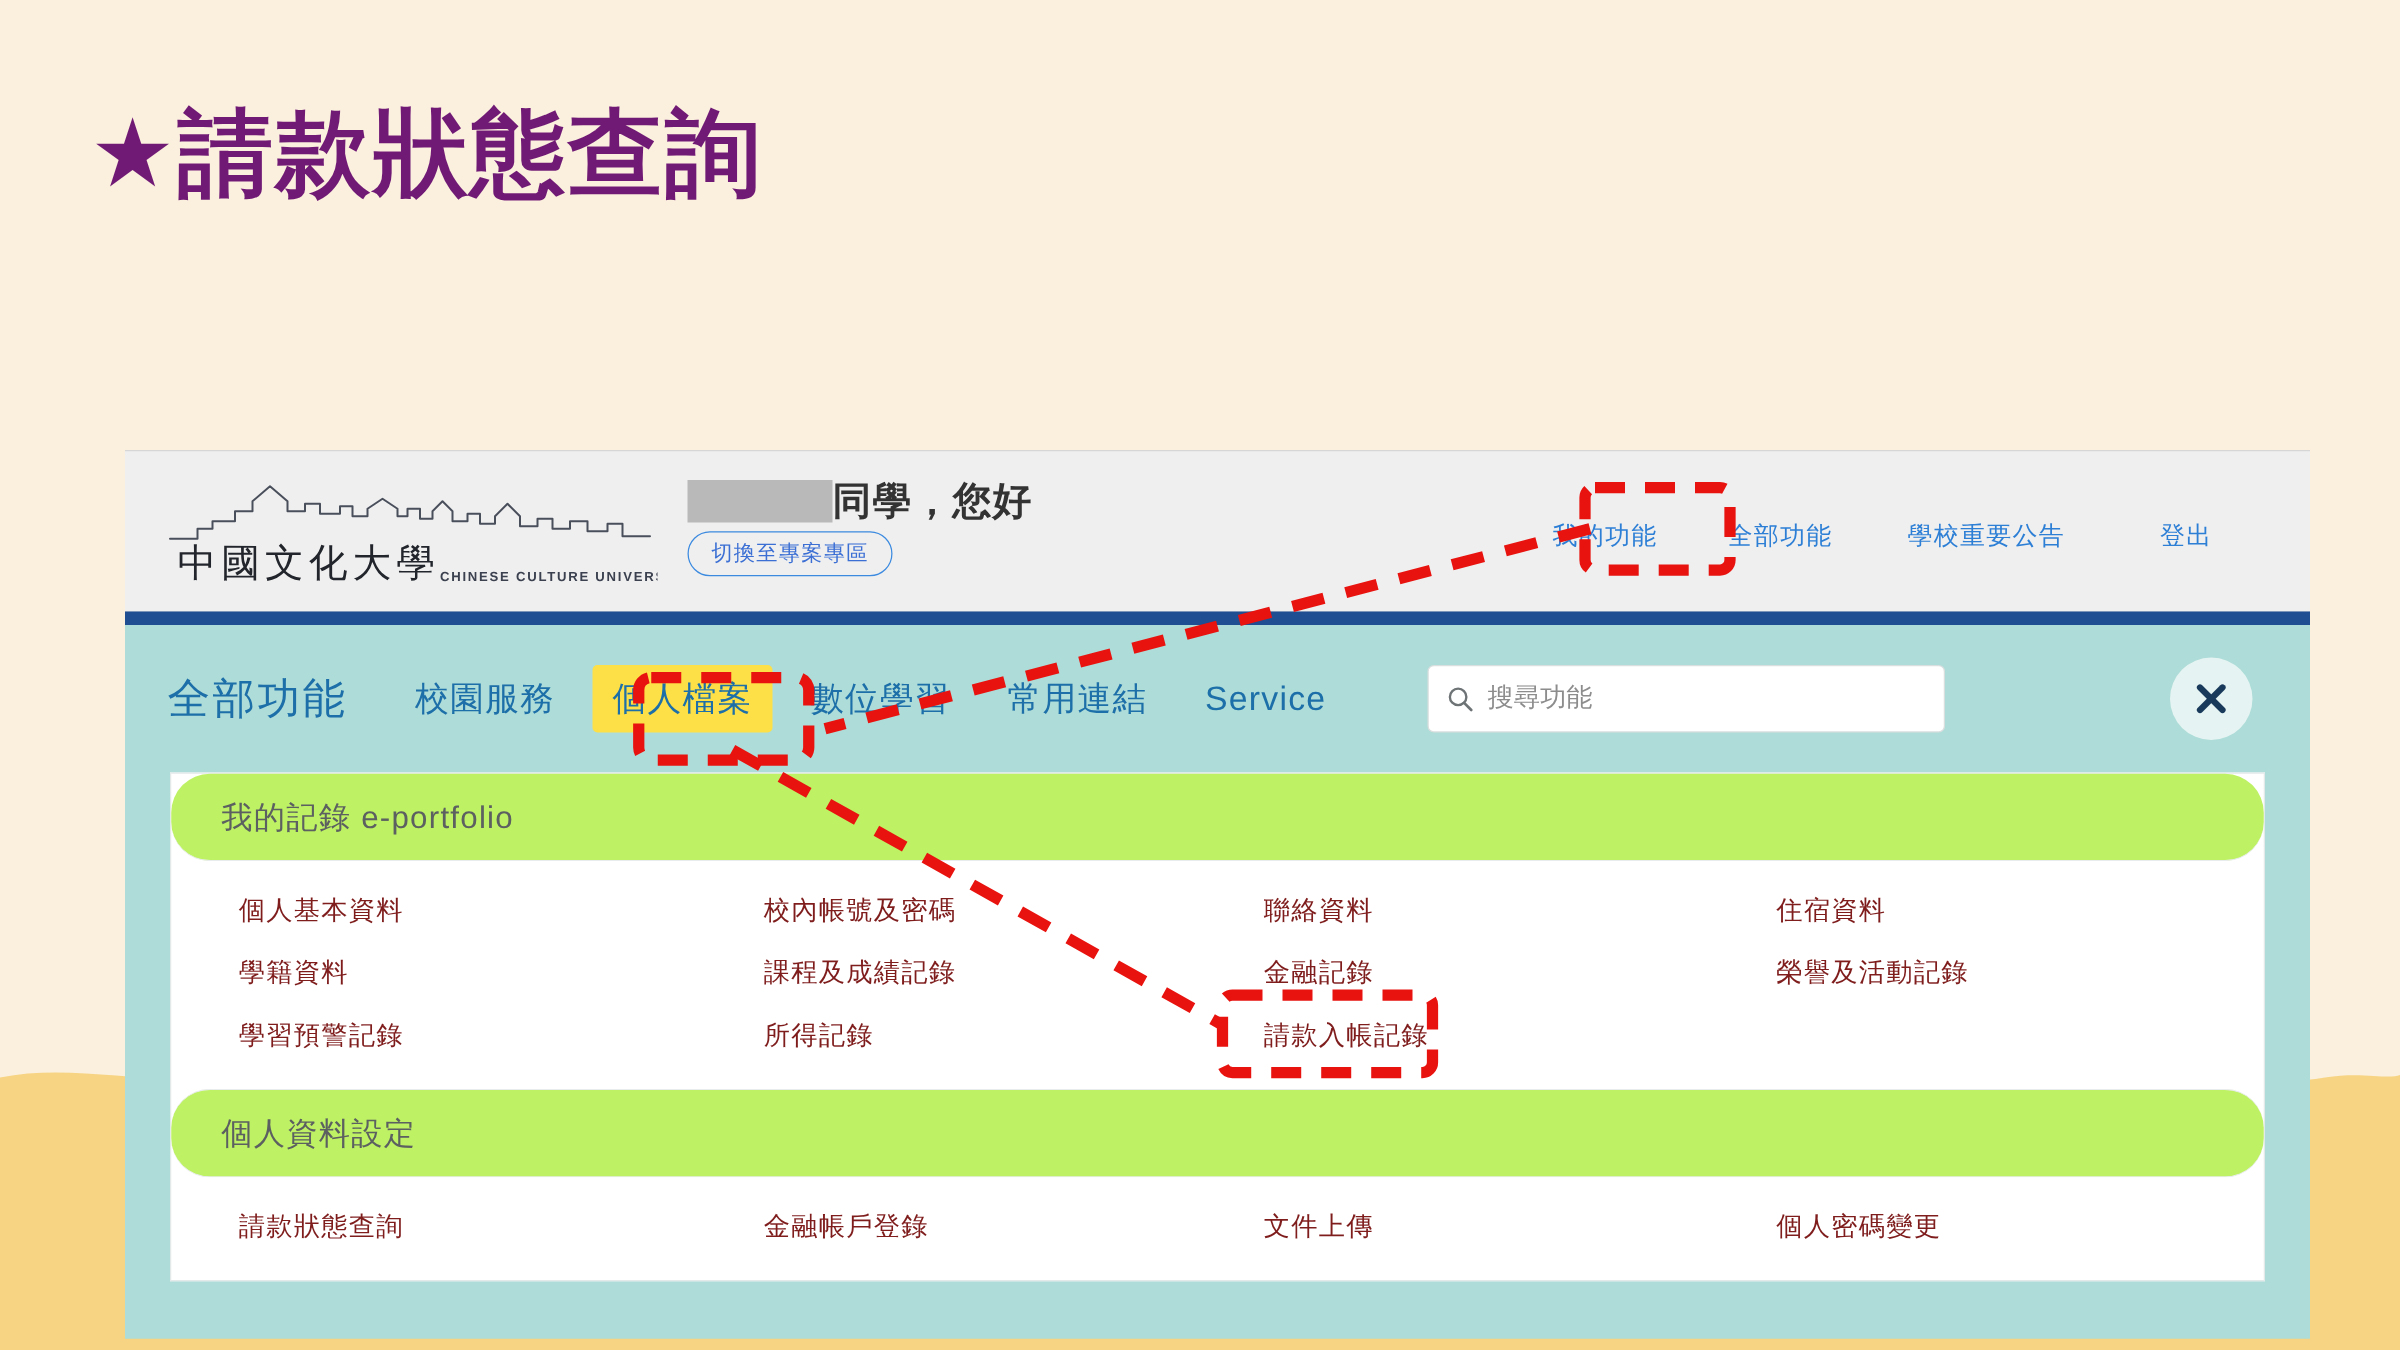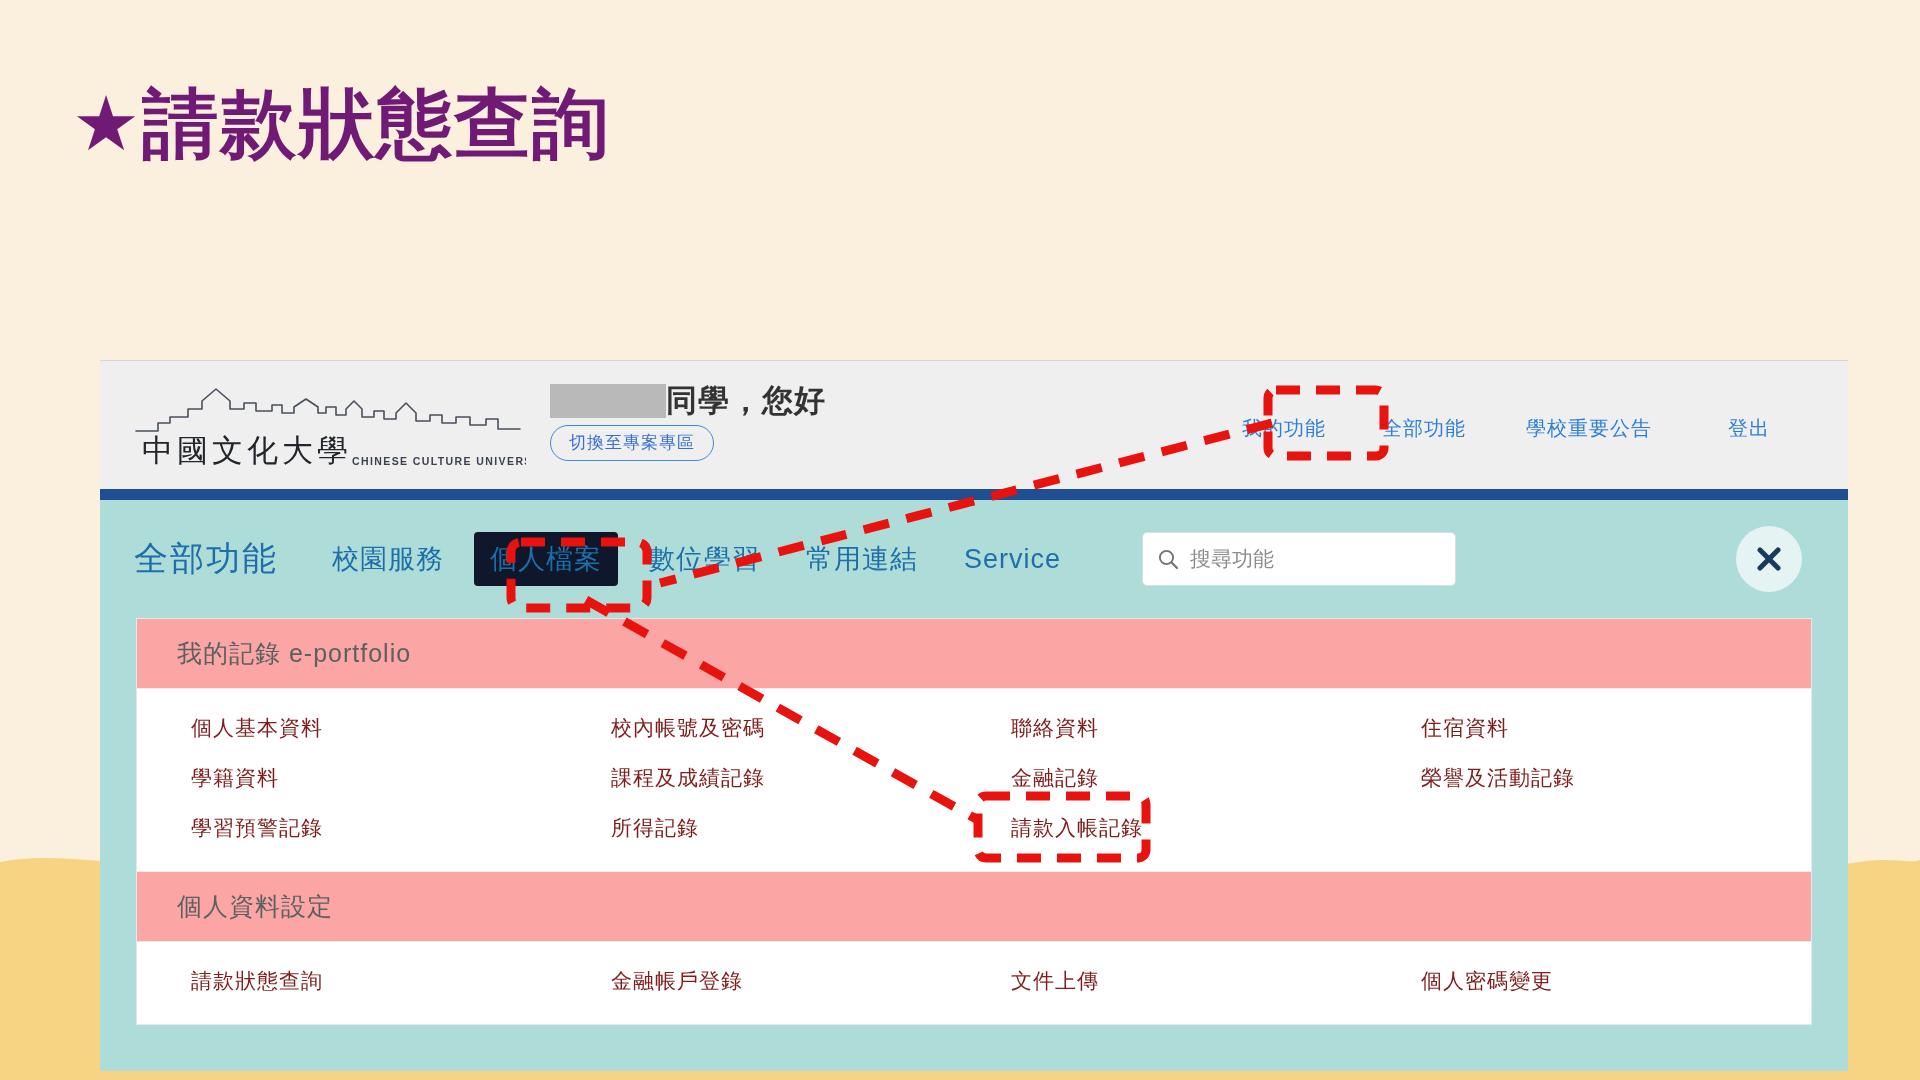--- a/index.html
+++ b/index.html
@@ -159,28 +159,28 @@
     font-size: 27px;
     color: #1C6FA8;
     letter-spacing: 1px;
     padding: 9px 16px;
     border-radius: 4px;
     cursor: pointer;
     white-space: nowrap;
     margin-right: 14px;
   }
   .mega-tab.active {
-    background: #0f172a;
+    background: #fde047;
     color: #1C6FA8;
   }
   #search-wrap {
     position: absolute;
     left: 1042px;
     top: 32px;
-    width: 314px;
+    width: 414px;
     height: 54px;
     background: #FFFFFF;
     border: 1px solid #D9DEDE;
     border-radius: 5px;
     display: flex;
     align-items: center;
     padding: 0 14px;
     box-sizing: border-box;
   }
   #search-icon { flex: none; margin-right: 9px; display:flex; }
@@ -211,27 +211,28 @@
   }
 
   
   #content-card {
     margin: 0 36px;
     background: #FFFFFF;
     border: 1px solid #E3E8E8;
     box-sizing: border-box;
   }
   .group-header {
-    background: #fca5a5;
+    background: #bef264;
     border-bottom: 1px solid #E8ECEC;
     border-top: 1px solid #E8ECEC;
     font-size: 25px;
     color: #5C6060;
     letter-spacing: 1px;
     padding: 18px 0 18px 40px;
+    border-radius: 31px;
   }
   .group-header:first-child { border-top: 0; }
   .link-grid {
     display: grid;
     grid-template-columns: 420px 400px 410px 1fr;
     padding: 14px 0 18px 0;
   }
   .link-cell {
     font-size: 21px;
     color: #7f1d1d;

